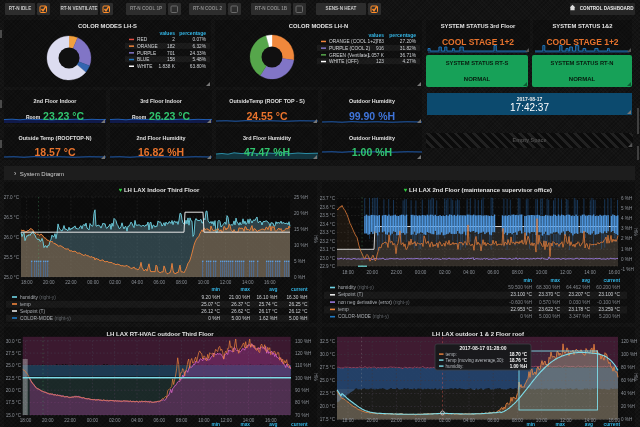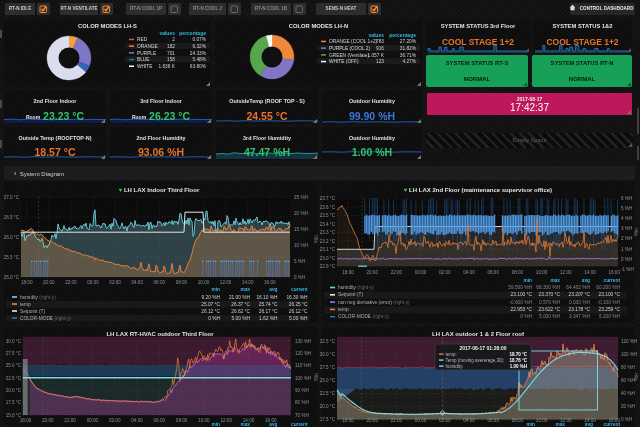--- a/index.html
+++ b/index.html
@@ -206,42 +206,42 @@
       <path d="M0 4 L10 3.8 L20 4.2 L30 3.7 L40 4.1 L55 3.8 L70 4.2 L85 3.8 L102 4" stroke="#1f5cb0" stroke-width="1" fill="none"></path>
     </svg>
  <div class="statv orn" style="top:19px">18.57 °C</div>
  <div class="rsz"></div>
 </div>
 <div class="panel" style="left:110px;top:127px;width:102px;height:33px">
  <div class="sttl" style="top:8px">2nd Floor Humidity</div>
  <svg style="left:0;bottom:1px" width="102" height="6" viewBox="0 0 102 6" preserveAspectRatio="none">
       <path d="M0 4 L10 3.8 L20 4.2 L30 3.7 L40 4.1 L55 3.8 L70 4.2 L85 3.8 L102 4" stroke="#1f5cb0" stroke-width="1" fill="none"></path>
     </svg>
- <div class="statv orn" style="top:19px">93.06 %H</div>
+ <div class="statv orn" style="top:19px">16.82 %H</div>
  <div class="rsz"></div>
 </div>
 <div class="panel" style="left:216px;top:127px;width:102px;height:33px">
  <div class="sttl" style="top:8px">3rd Floor Humidity</div>
  <svg style="left:0;bottom:1px" width="102" height="9" viewBox="0 0 102 9" preserveAspectRatio="none">
       <path d="M0 4 L6 3.5 L12 4.2 L18 2.8 L26 3.6 L34 2.5 L42 3.8 L50 2.9 L58 3.4 L66 2.6 L74 3.7 L82 3.0 L90 3.5 L102 3.2 L102 9 L0 9 Z" fill="#12343d"></path>
       <path d="M0 4 L6 3.5 L12 4.2 L18 2.8 L26 3.6 L34 2.5 L42 3.8 L50 2.9 L58 3.4 L66 2.6 L74 3.7 L82 3.0 L90 3.5 L102 3.2" stroke="#2e9bb5" stroke-width="0.9" fill="none"></path>
     </svg>
  <div class="statv grn" style="top:19px">47.47 %H</div>
  <div class="rsz"></div>
 </div>
 <div class="panel" style="left:322px;top:127px;width:100px;height:33px">
  <div class="sttl" style="top:8px">Outdoor Humidity</div>
  <svg style="left:0;bottom:6px" width="100" height="6" viewBox="0 0 100 6" preserveAspectRatio="none">
       <path d="M0 4 L10 3.8 L20 4.2 L30 3.7 L40 4.1 L55 3.8 L70 4.2 L85 3.8 L100 4" stroke="#1f5cb0" stroke-width="1" fill="none"></path>
     </svg>
  <div class="statv grn" style="top:19px">1.00 %H</div>
  <div class="rsz"></div>
 </div>
 
-<div class="panel" style="left:427px;top:93px;width:205px;height:22px;background:#be185d">
+<div class="panel" style="left:427px;top:93px;width:205px;height:22px;background:#0c4a6e">
  <div style="position:absolute;top:3px;left:0;right:0;text-align:center;font-size:5px;font-weight:bold;color:#eee">2017-08-17</div>
  <div style="position:absolute;top:8.5px;left:0;right:0;text-align:center;font-size:10px;color:#fff">17:42:37</div>
  <div class="rsz"></div>
 </div>
 <div class="panel" style="left:426px;top:133px;width:207px;height:15px;background:repeating-linear-gradient(45deg,#0b0b0b 0 4px,#212121 4px 6.5px)">
  <div style="position:absolute;top:4px;left:0;right:0;text-align:center;font-size:5.4px;font-weight:bold;color:#4e4e4e">Empty Space</div>
  <div class="rsz" style="border-bottom-color:#555"></div>
 </div>
 <div style="position:absolute;left:637px;top:108px;width:2px;height:26px;background:#3f3f3f"></div>
 <div style="position:absolute;left:0;top:30px;width:2px;height:8px;background:#4a4a4a"></div>

